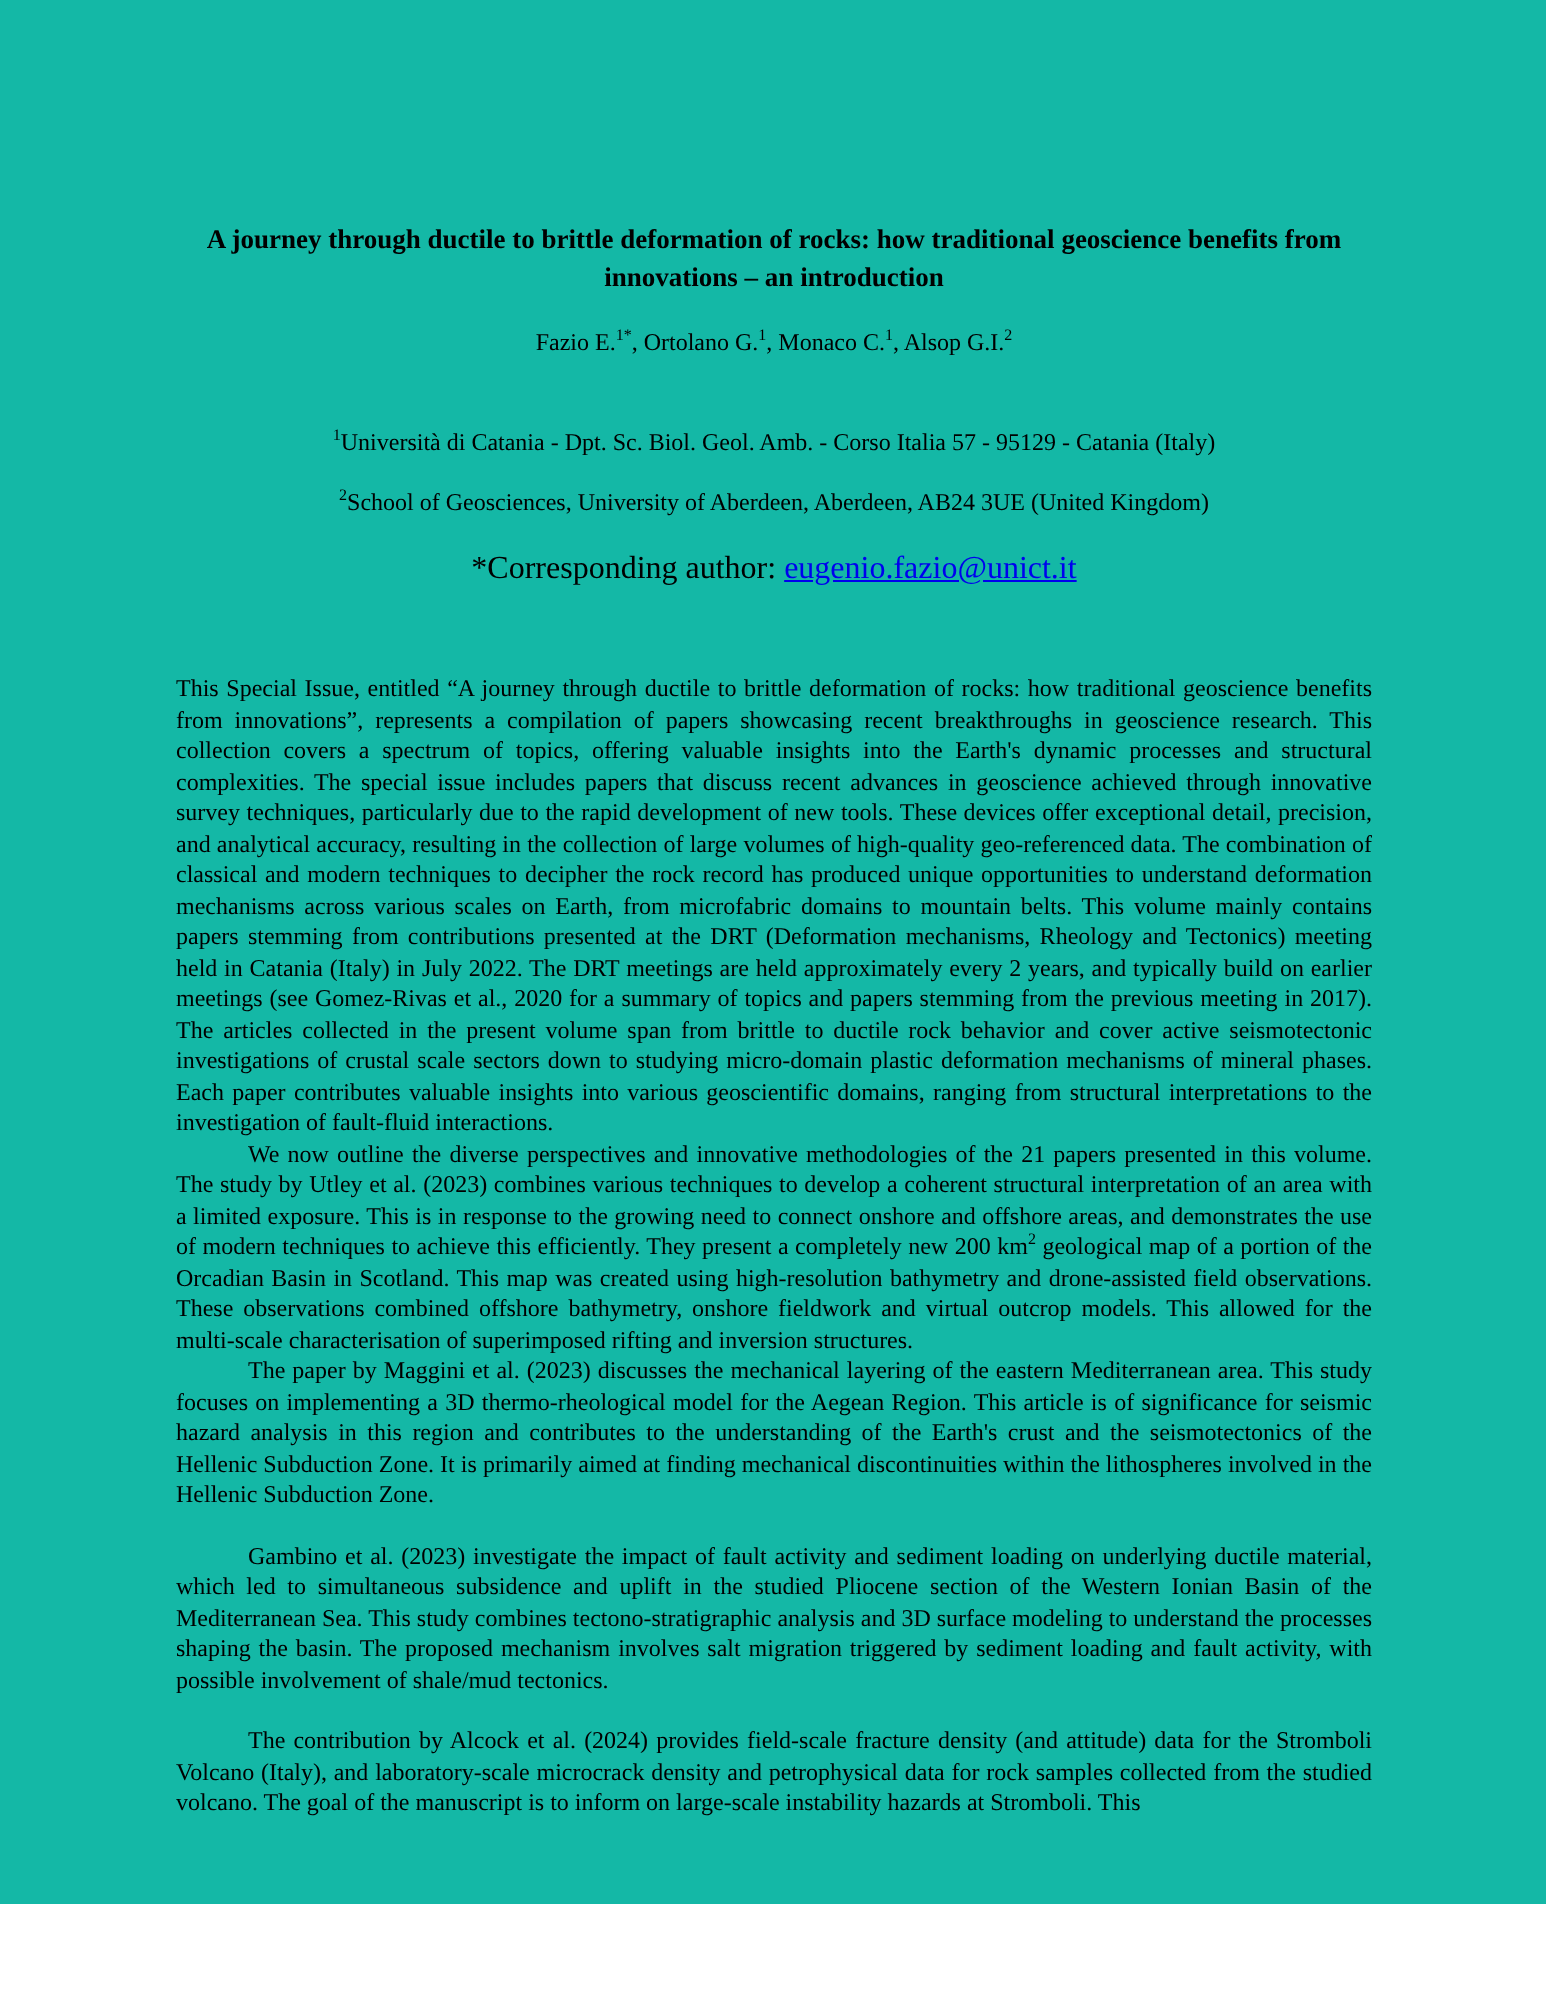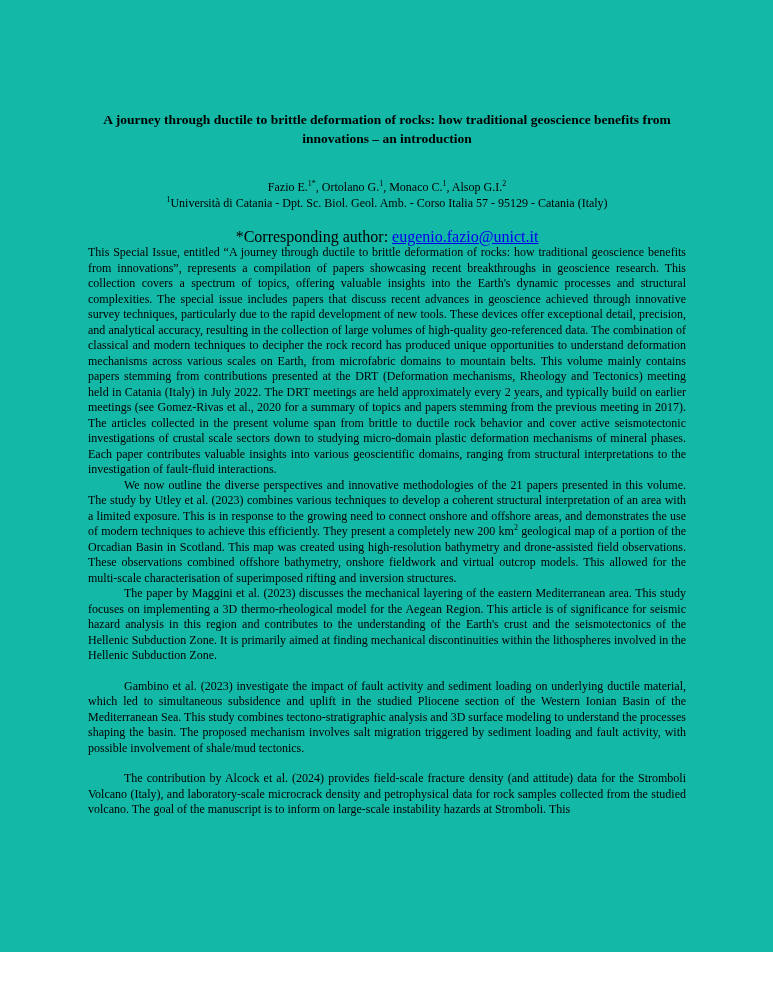--- a/index.html
+++ b/index.html
@@ -19,39 +19,40 @@
     overflow: hidden;
   }
   .title {
     margin: 0;
     font-size: 13.5px;
     line-height: 19px;
     font-weight: bold;
     text-align: center;
   }
   .authors {
-    margin-top: 31px;
+    margin-top: 15px;
     font-size: 12px;
     line-height: 16px;
     text-align: center;
   }
   .affil {
     font-size: 12px;
     line-height: 16px;
     text-align: center;
   }
-  .affil-1 { }
+  .affil-1 { margin-top: 34px; }
   .affil-2 { margin-top: 14px; }
   .corresponding {
     margin-top: 18px;
     font-size: 16px;
     line-height: 16px;
     text-align: center;
   }
   .body-text {
+    margin-top: 44px;
     font-size: 12px;
     line-height: 15.5px;
     text-align: justify;
   }
   .body-text p { margin: 0; }
   .body-text p.indent { text-indent: 36px; }
   .body-text p.gap-before { margin-top: 15px; }
   .sup {
     font-size: 8px;
     vertical-align: super;
@@ -68,20 +69,21 @@
 <body>
 
 <div class="page">
 
   <h1 class="title">A journey through ductile to brittle deformation of rocks: how traditional geoscience benefits from innovations – an introduction</h1>
 
   <div class="authors"><span>Fazio E.</span><span class="sup">1*</span><span>, Ortolano G.</span><span class="sup">1</span><span>, Monaco C.</span><span class="sup">1</span><span>, Alsop G.I.</span><span class="sup">2</span></div>
 
   <div class="affil affil-1"><span class="sup">1</span><span>Università di Catania - Dpt. Sc. Biol. Geol. Amb. - Corso Italia 57 - 95129 - Catania (Italy)</span></div>
 
+  <div class="affil affil-2"><span class="sup">2</span><span>School of Geosciences, University of Aberdeen, Aberdeen, AB24 3UE (United Kingdom)</span></div>
 
   <div class="corresponding"><span>*Corresponding author: </span><a class="link">eugenio.fazio@unict.it</a></div>
 
   <div class="body-text">
     <p><span>This Special Issue, entitled “A journey through ductile to brittle deformation of rocks: how traditional geoscience benefits from innovations”, represents a compilation of papers showcasing recent breakthroughs in geoscience research. This collection covers a spectrum of topics, offering valuable insights into the Earth's dynamic processes and structural complexities. The special issue includes papers that discuss recent advances in geoscience achieved through innovative survey techniques, particularly due to the rapid development of new tools. These devices offer exceptional detail, precision, and analytical accuracy, resulting in the collection of large volumes of high-quality geo-referenced data. The combination of classical and modern techniques to decipher the rock record has produced unique opportunities to understand deformation mechanisms across various scales on Earth, from microfabric domains to mountain belts. This volume mainly contains papers stemming from contributions presented at the DRT (Deformation mechanisms, Rheology and Tectonics) meeting held in Catania (Italy) in July 2022. The DRT meetings are held approximately every 2 years, and typically build on earlier meetings (see Gomez-Rivas et al., 2020 for a summary of topics and papers stemming from the previous meeting in 2017). The articles collected in the present volume span from brittle to ductile rock behavior and cover active seismotectonic investigations of crustal scale sectors down to studying micro-domain plastic deformation mechanisms of mineral phases. Each paper contributes valuable insights into various geoscientific domains, ranging from structural interpretations to the investigation of fault-fluid interactions.</span></p>
     <p class="indent"><span>We now outline the diverse perspectives and innovative methodologies of the 21 papers presented in this volume. The study by </span><span class="italic">Utley et al. (2023)</span><span> combines various techniques to develop a coherent structural interpretation of an area with a limited exposure. This is in response to the growing need to connect onshore and offshore areas, and demonstrates the use of modern techniques to achieve this efficiently. They present a completely new 200 km</span><span class="sup">2</span><span> geological map of a portion of the Orcadian Basin in Scotland. This map was created using high-resolution bathymetry and drone-assisted field observations. These observations combined offshore bathymetry, onshore fieldwork and virtual outcrop models. This allowed for the multi-scale characterisation of superimposed rifting and inversion structures.</span></p>
     <p class="indent"><span>The paper by </span><span class="italic">Maggini et al. (2023)</span><span> discusses the mechanical layering of the eastern Mediterranean area. This study focuses on implementing a 3D thermo-rheological model for the Aegean Region. This article is of significance for seismic hazard analysis in this region and contributes to the understanding of the Earth's crust and the seismotectonics of the Hellenic Subduction Zone. It is primarily aimed at finding mechanical discontinuities within the lithospheres involved in the Hellenic Subduction Zone.</span></p>
     <p class="indent gap-before"><span class="italic">Gambino et al. (2023)</span><span> investigate the impact of fault activity and sediment loading on underlying ductile material, which led to simultaneous subsidence and uplift in the studied Pliocene section of the Western Ionian Basin of the Mediterranean Sea. This study combines tectono-stratigraphic analysis and 3D surface modeling to understand the processes shaping the basin. The proposed mechanism involves salt migration triggered by sediment loading and fault activity, with possible involvement of shale/mud tectonics.</span></p>
     <p class="indent gap-before"><span>The contribution by </span><span class="italic">Alcock et al. (2024)</span><span> provides field-scale fracture density (and attitude) data for the Stromboli Volcano (Italy), and laboratory-scale microcrack density and petrophysical data for rock samples collected from the studied volcano. The goal of the manuscript is to inform on large-scale instability hazards at Stromboli. This</span></p>
   </div>

